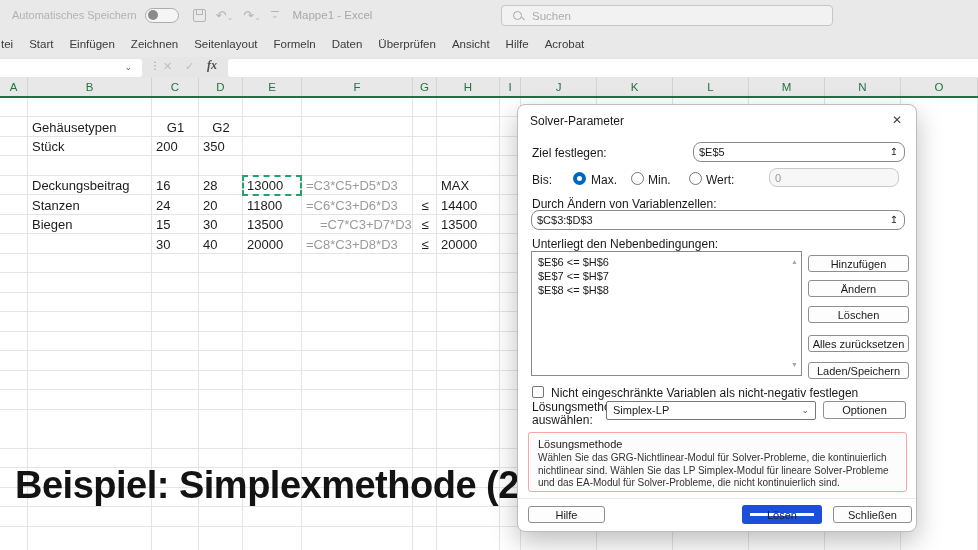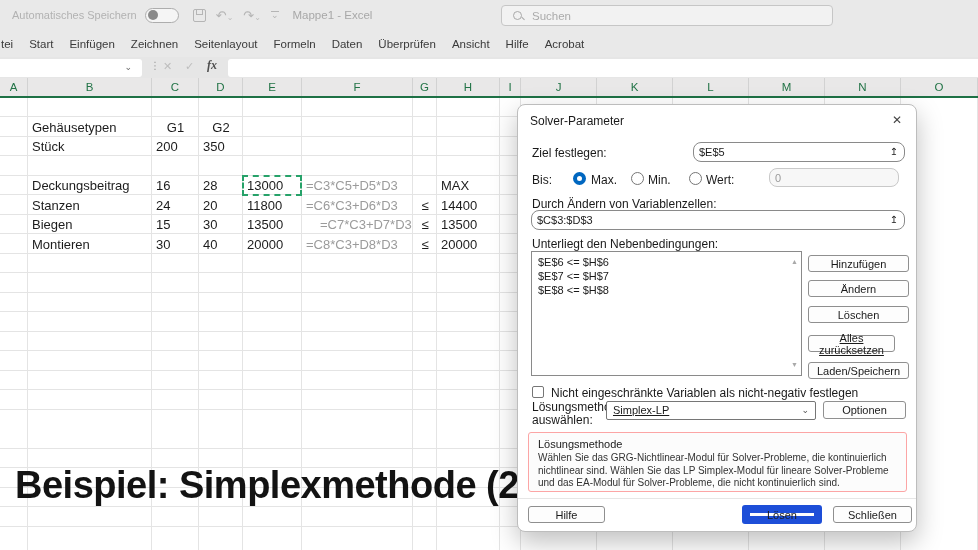--- a/index.html
+++ b/index.html
@@ -63,21 +63,21 @@
   .dlg-input.disabled { background:#f7f7f7; border-color:#c9c9c9; color:#9a9a9a; padding-right:5px; }
   .radio { position:absolute; width:13px; height:13px; border-radius:50%; background:#fff; border:1px solid #767676; }
   .radio.on { border:4px solid #0067c0; }
   .listbox { position:absolute; left:13px; top:146px; width:271px; height:125px; border:1px solid #8a8a8a; background:#fff; padding:3px 6px; line-height:14px; }
   .listbox .sc-up { position:absolute; right:3px; top:3px; font-size:7px; color:#a9a9a9; }
   .listbox .sc-dn { position:absolute; right:3px; bottom:3px; font-size:7px; color:#a9a9a9; }
   .btn { position:absolute; background:#fdfdfd; border:1px solid #8f8f8f; border-radius:3px; font-size:11px; color:#1a1a1a;
          text-align:center; display:flex; align-items:center; justify-content:center; }
   .btn.primary { border:8px solid #1d4ed8; }
   .checkbox { position:absolute; width:12px; height:12px; border:1px solid #767676; border-radius:2px; background:#fff; }
-  .dd { position:absolute; left:88px; top:296px; width:210px; height:19px; border:1px solid #767676; border-radius:2px; background:#fff; line-height:17px; padding-left:6px;text-decoration:underline; }
+  .dd { position:absolute; left:88px; top:296px; width:210px; height:19px; border:1px solid #767676; border-radius:2px; background:#fff; line-height:17px; padding-left:6px; }
   .dd .chev { position:absolute; right:6px; top:0px; color:#555; font-size:9px; }
   .groupbox { position:absolute; left:10px; top:327px; width:379px; height:60px; border:1px solid #fca5a5; border-radius:3px; background:#fcfcfc; }
   .grp-title { position:absolute; left:9px; top:5px; font-size:11px; color:#1a1a1a; }
   .grp-text { position:absolute; left:9px; top:19px; width:352px; font-size:10px; line-height:12.5px; color:#333; }
   .dlg-footer-sep { position:absolute; left:0; top:393px; width:100%; height:1px; background:#e6e6e6; }
 </style>
 </head>
 <body>
 
 <div class="titlebar">
@@ -178,21 +178,20 @@
     <div class="cell left formula" style="left: 302px; width: 111px; top: 97.5px;">=C6*C3+D6*D3</div>
     <div class="cell center" style="left: 413px; width: 24px; top: 97.5px;">≤</div>
     <div class="cell right" style="left: 437px; width: 63px; top: 97.5px;">14400</div>
     <div class="cell left" style="left: 28px; width: 124px; top: 117px;">Biegen</div>
     <div class="cell right" style="left: 152px; width: 47px; top: 117px;">15</div>
     <div class="cell right" style="left: 199px; width: 44px; top: 117px;">30</div>
     <div class="cell right" style="left: 243px; width: 59px; top: 117px;">13500</div>
     <div class="cell left formula" style="left: 302px; width: 111px; top: 117px; margin-left: 14px;">=C7*C3+D7*D3</div>
     <div class="cell center" style="left: 413px; width: 24px; top: 117px;">≤</div>
     <div class="cell right" style="left: 437px; width: 63px; top: 117px;">13500</div>
-    <div class="cell left" style="left: 28px; width: 124px; top: 136.5px;">Montieren</div>
     <div class="cell right" style="left: 152px; width: 47px; top: 136.5px;">30</div>
     <div class="cell right" style="left: 199px; width: 44px; top: 136.5px;">40</div>
     <div class="cell right" style="left: 243px; width: 59px; top: 136.5px;">20000</div>
     <div class="cell left formula" style="left: 302px; width: 111px; top: 136.5px;">=C8*C3+D8*D3</div>
     <div class="cell center" style="left: 413px; width: 24px; top: 136.5px;">≤</div>
     <div class="cell right" style="left: 437px; width: 63px; top: 136.5px;">20000</div>
   </div>
 
 <div class="slide-title">Beispiel: Simplexmethode (2)</div>
 
@@ -228,21 +227,21 @@
     <span class="sc-up">▲</span>
     <span class="sc-dn">▼</span>
   <div>$E$6 &lt;= $H$6</div>
       <div>$E$7 &lt;= $H$7</div>
       <div>$E$8 &lt;= $H$8</div>
     </div>
 
   <div class="btn" style="left:290px; top:150px; width:101px; height:17px;">Hinzufügen</div>
   <div class="btn" style="left:290px; top:175px; width:101px; height:17px;">Ändern</div>
   <div class="btn" style="left:290px; top:201px; width:101px; height:17px;">Löschen</div>
-  <div class="btn" style="left:290px; top:230px; width:87px; height:17px;text-decoration:underline;">Alles zurücksetzen</div>
+  <div class="btn" style="left:290px; top:230px; width:101px; height:17px;">Alles zurücksetzen</div>
   <div class="btn" style="left:290px; top:257px; width:101px; height:17px;">Laden/Speichern</div>
 
   <span class="checkbox" style="left:14px; top:281px;"></span>
   <div class="dlg-label" style="left:33px; top:281px;">Nicht eingeschränkte Variablen als nicht-negativ festlegen</div>
 
   <div class="dlg-label" style="left:14px; top:296px; width:72px; white-space:normal; line-height:13px;">Lösungsmethode auswählen:</div>
   <div class="dd">
     <span>Simplex-LP</span>
     <span class="chev">⌄</span>
   </div>

